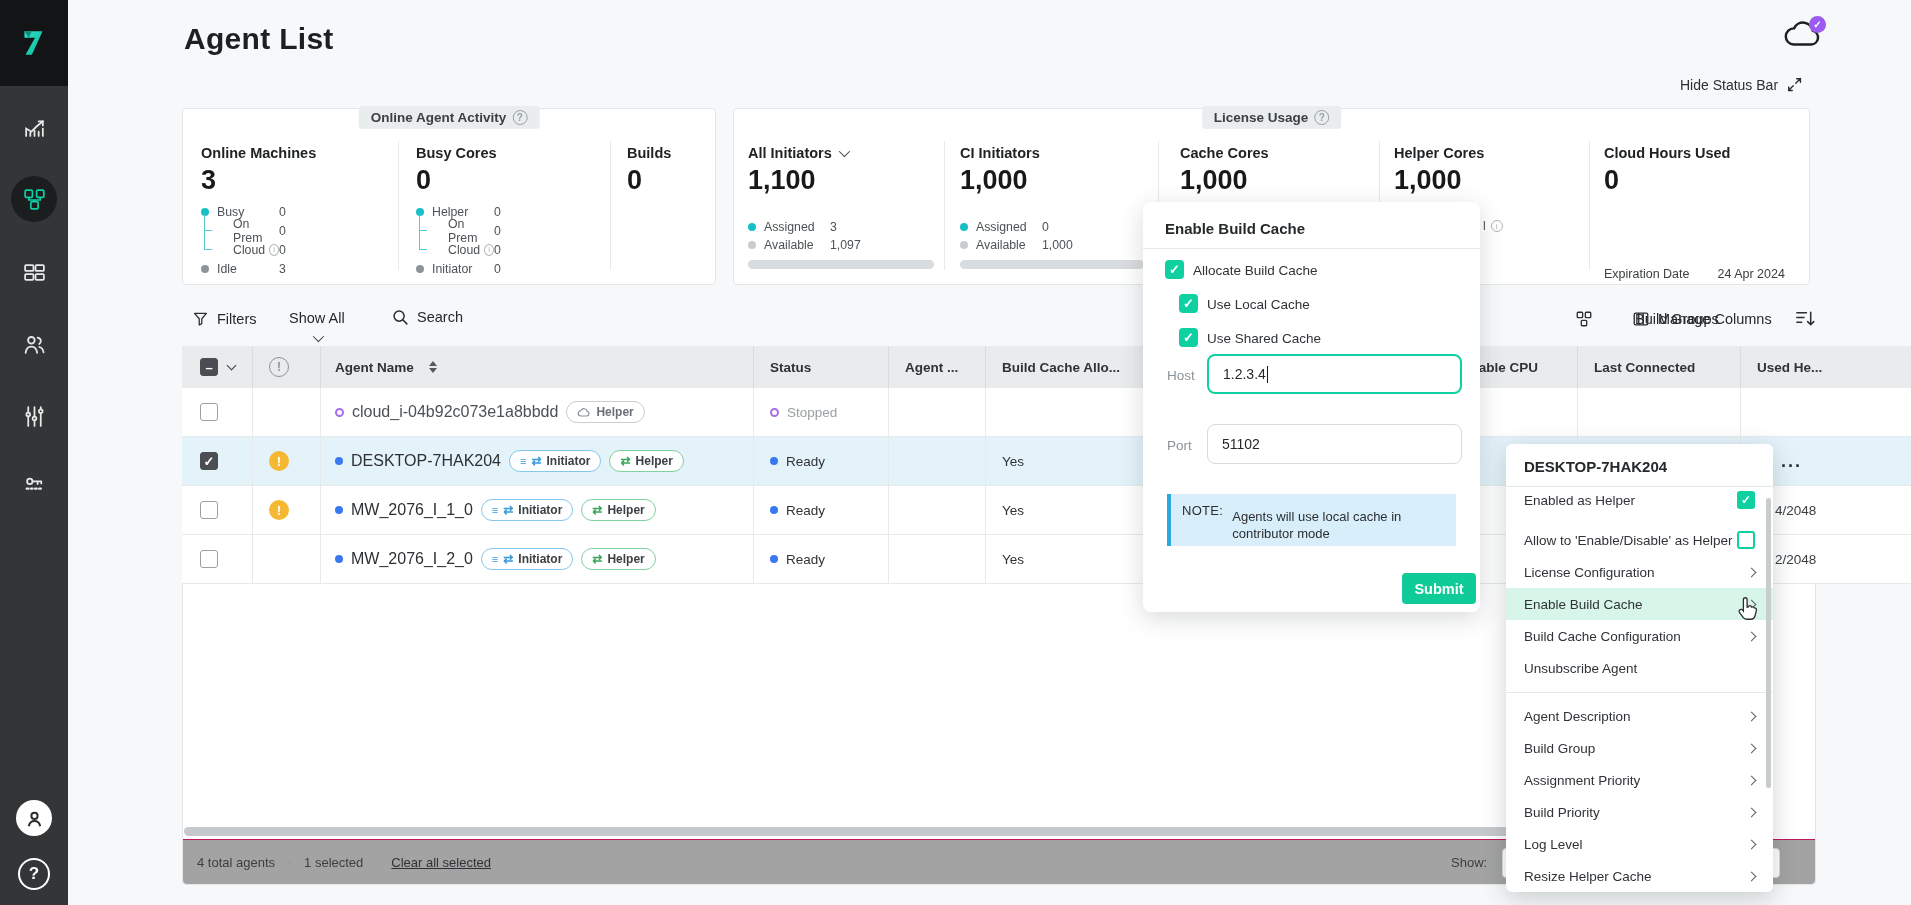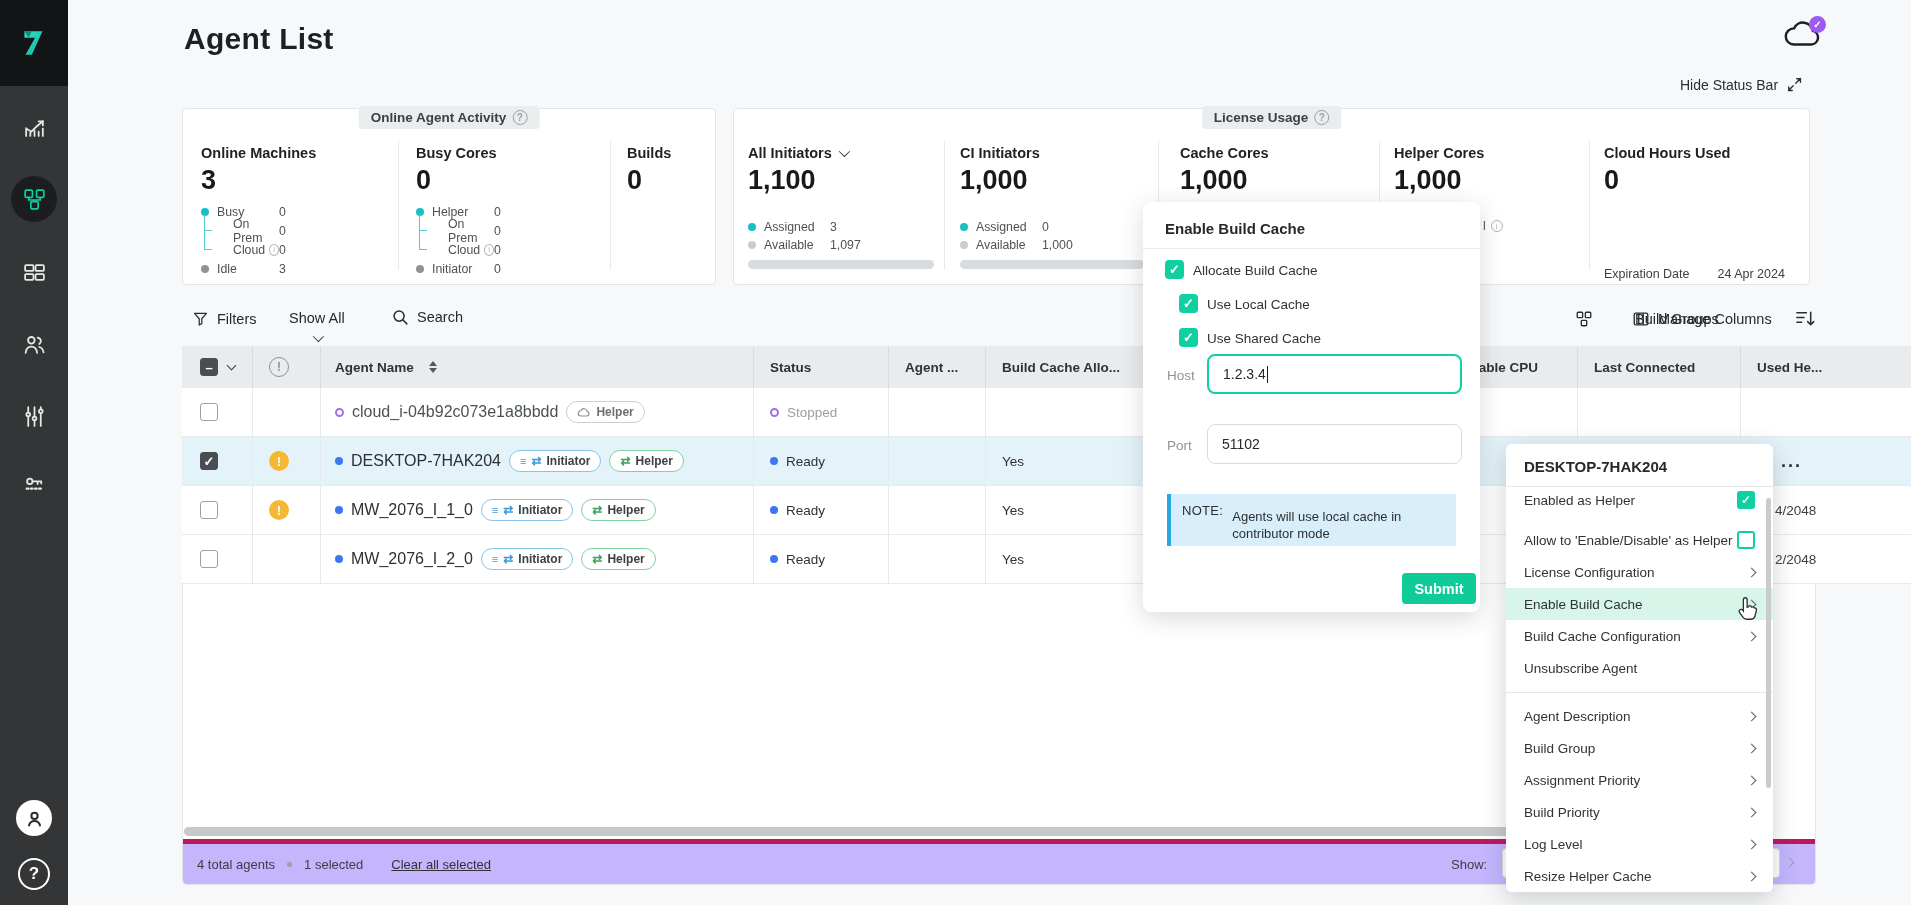--- a/index.html
+++ b/index.html
@@ -71,21 +71,21 @@
 .pill{display:inline-flex;align-items:center;gap:5px;height:22px;padding:0 10px;border-radius:12px;border:1px solid;font-size:12px;font-weight:700;color:#3c4043;background:#fff;white-space:nowrap;}
 .ring{width:9px;height:9px;border-radius:50%;border:2px solid #a66de8;background:#fff;display:inline-block;flex:none;}
 .sort-stack{display:inline-flex;flex-direction:column;gap:2px;margin-left:7px;}
 .tri-u{width:0;height:0;border-left:4px solid transparent;border-right:4px solid transparent;border-bottom:5px solid #55595c;}
 .tri-d{width:0;height:0;border-left:4px solid transparent;border-right:4px solid transparent;border-top:5px solid #55595c;}
 .chev-d{width:7px;height:7px;border-right:1.8px solid #3c4043;border-bottom:1.8px solid #3c4043;transform:rotate(45deg);display:inline-block;margin-top:-3px;}
 .chev-r{width:7px;height:7px;border-right:1.8px solid #5a5f63;border-bottom:1.8px solid #5a5f63;transform:rotate(-45deg);display:inline-block;}
 .more-dots{position:absolute;left:40px;font-size:18px;font-weight:700;letter-spacing:2px;color:#2c3034;cursor:pointer;line-height:0;}
 .frag{position:absolute;left:34px;font-size:13.5px;color:#3c4043;}
 .hscroll{position:absolute;left:184px;top:827px;width:1586px;height:9px;border-radius:5px;background:#c6c9cb;z-index:6;}
-.tfoot{position:absolute;left:183px;top:839px;width:1632px;height:45px;background:#c4b5fd;border-top:5px solid #be185d;display:flex;align-items:center;z-index:6;border-radius:0 0 4px 4px;}
+.tfoot{position:absolute;left:183px;top:839px;width:1632px;height:45px;background:#a3a3a3;border-top:1px solid #be185d;display:flex;align-items:center;z-index:6;border-radius:0 0 4px 4px;}
 
 .modal{position:absolute;left:1143px;top:202px;width:337px;height:410px;background:#fff;border-radius:8px;box-shadow:0 6px 24px rgba(40,50,60,.18);z-index:50;}
 .modal-title{position:absolute;left:22px;top:18px;font-size:15px;font-weight:700;color:#26292b;}
 .modal-div{position:absolute;left:0;top:46px;width:100%;height:1px;background:#e8eaeb;}
 .mcb{position:absolute;width:19px;height:19px;border-radius:4px;background:#0fd0a0;color:#fff;display:flex;align-items:center;justify-content:center;font-size:13px;font-weight:700;cursor:pointer;}
 .mcb-label{position:absolute;font-size:13.5px;color:#2f3337;cursor:default;}
 .f-label{position:absolute;font-size:13.5px;color:#8d9499;}
 .f-input{position:absolute;height:40px;border-radius:8px;display:flex;align-items:center;padding-left:14px;font-size:14px;color:#26292b;background:#fff;}
 .f-input.focus{border:2px solid #0fd0a0;}
 .f-input.plain{border:1px solid #d7dbdd;}

